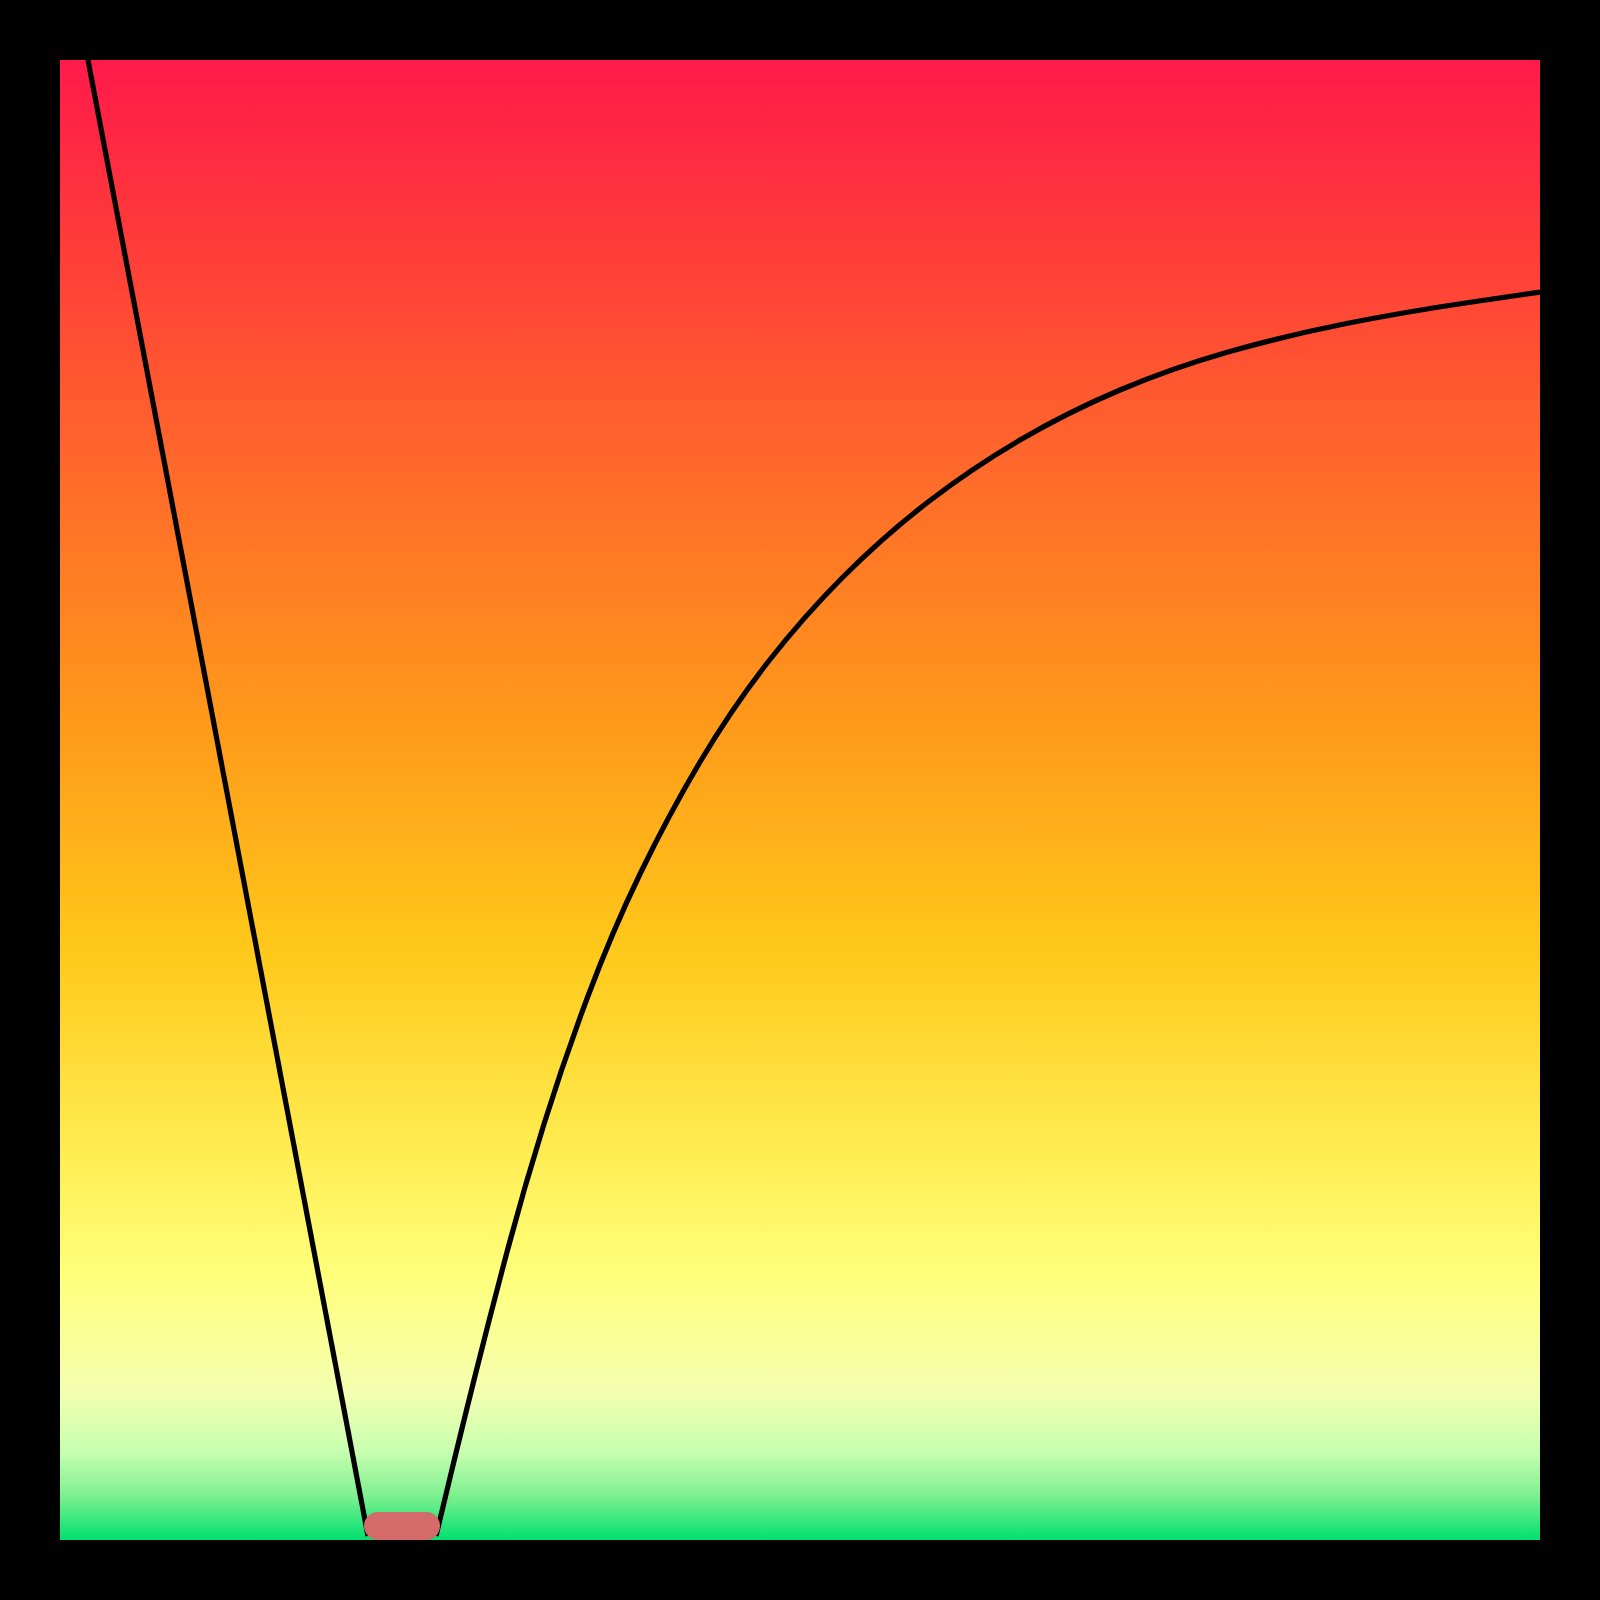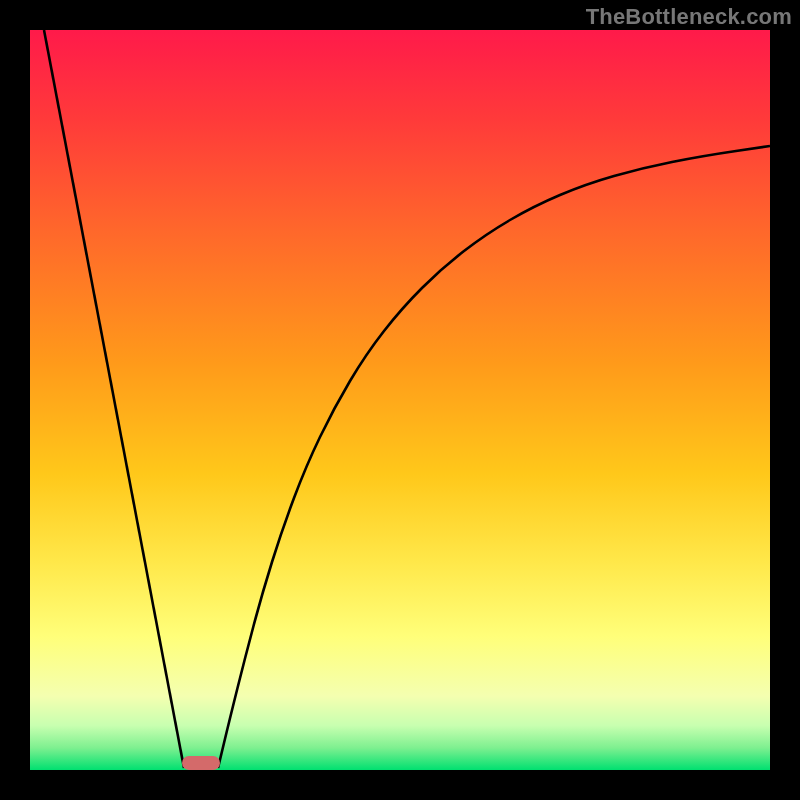--- a/index.html
+++ b/index.html
@@ -63,21 +63,20 @@
     font-weight: 600;
     letter-spacing: 0.2px;
     user-select: none;
   }
 </style>
 </head>
 <body>
 
 <div class="frame">
 
-  <div class="watermark">TheBottleneck.com</div>
 
   <div class="plot">
 
     <svg class="curve" viewBox="0 0 740 740" preserveAspectRatio="none">
       <path d="M14 0 L154 738" fill="none" stroke="#000" stroke-width="2.6" id="path-left"></path>
       <path d="M188 738 Q188 738 194 713 Q200 688 207.5 658 Q215 628 223.5 596 Q232 564 242 532 Q252 500 264 468 Q276 436 290 407 Q304 378 320 351 Q336 324 354 301 Q372 278 392 258 Q412 238 434 221 Q456 204 480 190 Q504 176 530 165 Q556 154 584 146 Q612 138 642 132 Q672 126 706 121 T740 116" fill="none" stroke="#000" stroke-width="2.6" id="path-right"></path>
     </svg>
 
     <div class="seed" id="seed" style="width: 38px; height: 14px; left: 152px; top: 726px; background: rgb(212, 106, 106);"></div>
 

